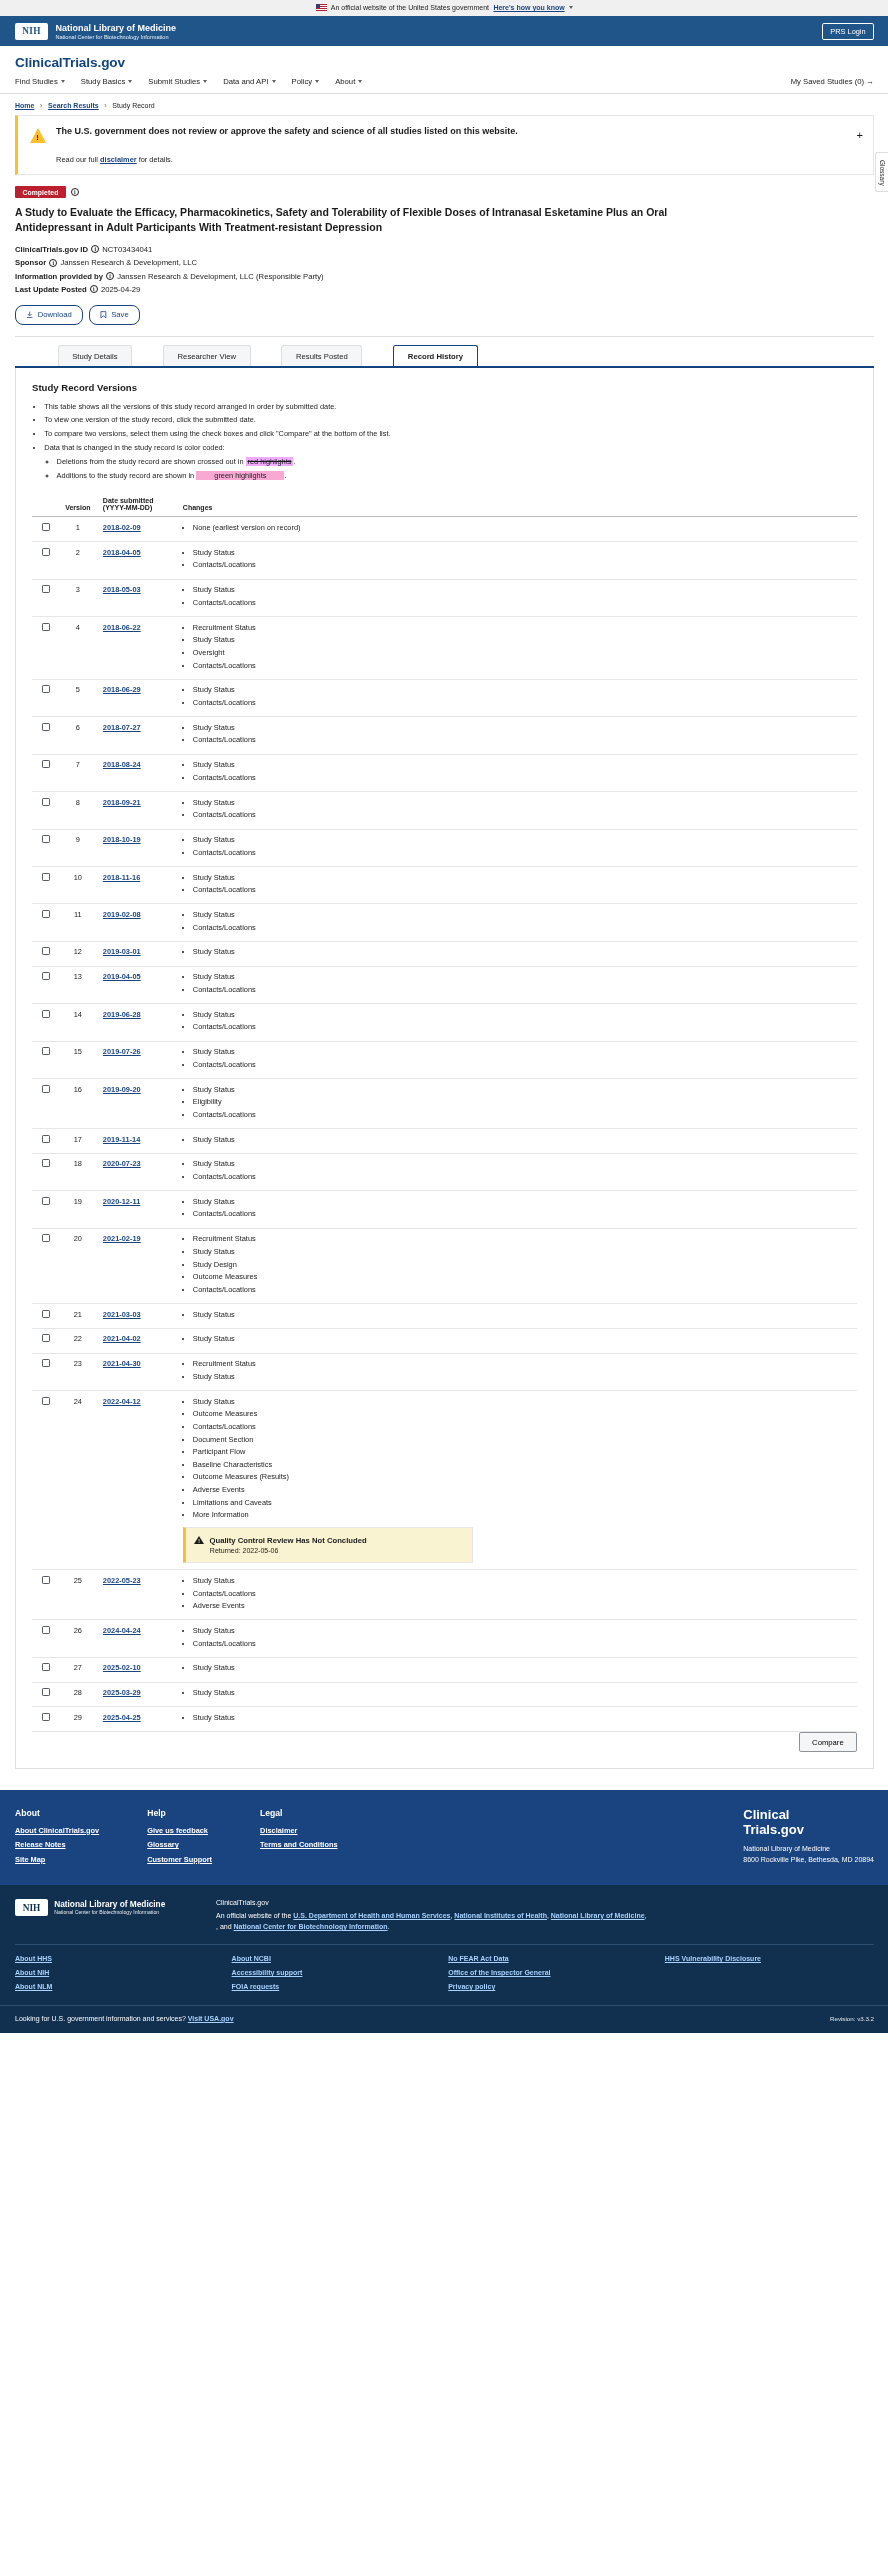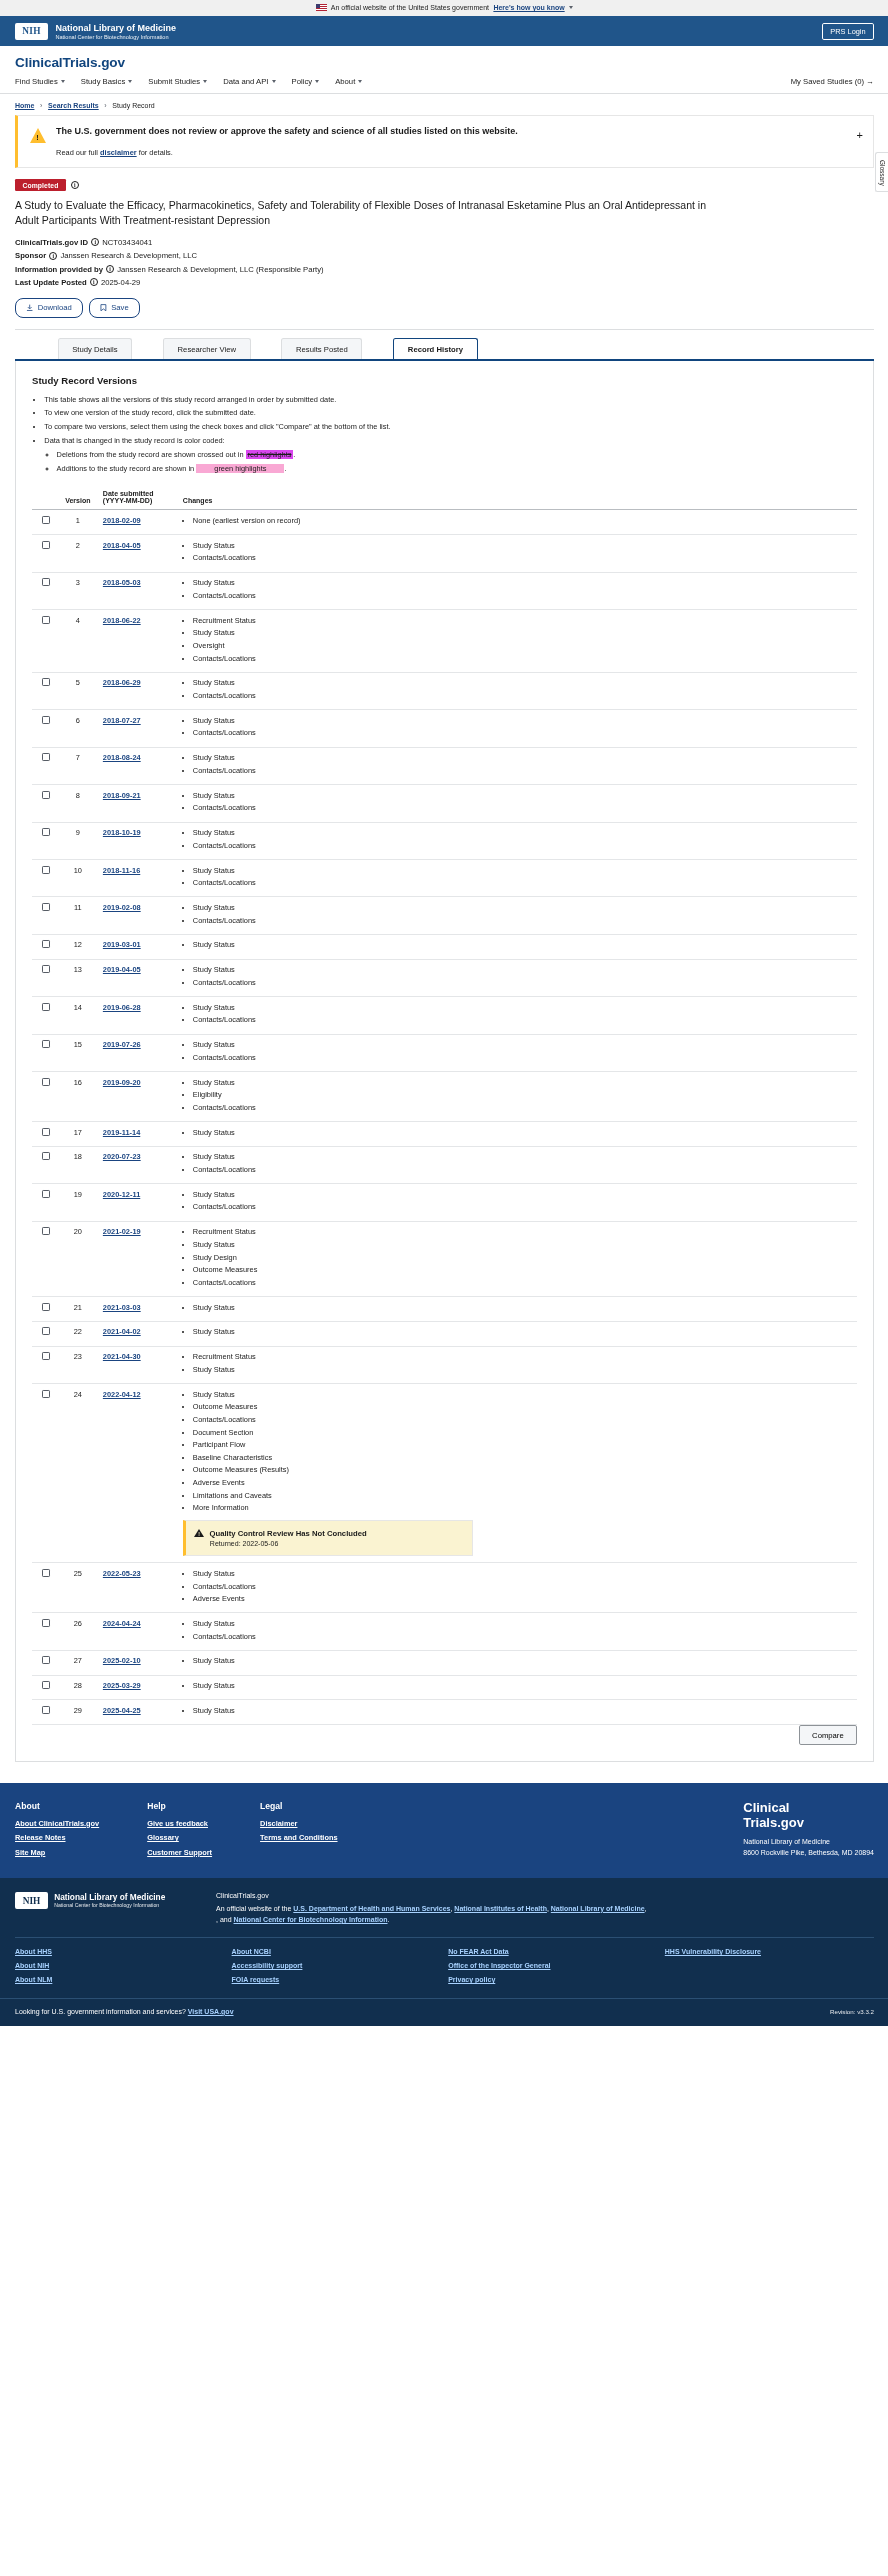--- a/index.html
+++ b/index.html
@@ -101,39 +101,39 @@
     align-items:flex-start;
     position:relative;
     margin-bottom:11px;
   }
   .alert-icon {
     width:18.5px;height:17.3px;flex:0 0 auto;
     display:flex;align-items:center;justify-content:center;
   }
   .tri { width:0;height:0;border-left:8.6px solid transparent;border-right:8.6px solid transparent;border-bottom:15px solid #ffbe2e; position:relative;}
   .tri:after{content:"!";position:absolute;left:-1.9px;top:5px;font-size:7.4px;font-weight:bold;color:#1b1b1b;}
-  .alert-title { font-size:9px; font-weight:bold; margin-bottom:12px; }
+  .alert-title { font-size:9px; font-weight:bold; margin-bottom:19px; }
   .alert-text { font-size:7.4px; color:#1b1b1b; }
   .alert-plus { position:absolute; right:10px; top:12.3px; font-size:11px; color:#1b1b1b; cursor:pointer; }
 
   
   .status-row { display:flex; align-items:center; gap:5px; margin:7.4px 0 6.2px 0;}
   .badge {
     background:#bc1f2d; color:#fff; font-size:6.8px; font-weight:bold;
     padding:2.5px 7.4px; border-radius:1.2px; letter-spacing:0.1px;
   }
   .info-i {
     display:inline-flex;align-items:center;justify-content:center;
     width:8px;height:8px;border-radius:50%;
     border:0.6px solid #1b1b1b;color:#1b1b1b;font-size:5.6px;font-weight:bold;
     font-family:"Liberation Serif", serif; cursor:pointer;
   }
 
   .study-title {
-    font-size:10.5px; font-weight:normal; line-height:1.45;
+    font-size:10.5px; font-weight:bold; line-height:1.45;
     margin:3.7px 0 10px 0; max-width:710px;
   }
 
   .meta-line { font-size:7.7px; margin-bottom:4.3px; }
   .meta-line b { font-weight:bold; }
   .meta-line .info-i { margin:0 3.1px; vertical-align:0.6px;}
 
   .actions { display:flex; align-items:center; gap:6.2px; margin:11px 0 0 0; }
   .btn-outline {
     border:0.6px solid #1a4480; color:#1a4480; background:#fff;
@@ -158,21 +158,21 @@
   
   .panel {
     border:0.6px solid #dcdee0; border-top:none;
     padding:13.6px 16px 16px 16px;
     background:#fff;
   }
   .panel h2 { font-size:9.6px; margin:0 0 8.6px 0; }
   .panel ul { margin:0 0 2.5px 0; padding-left:12.3px; font-size:7.4px; }
   .panel ul li { margin-bottom:3.1px; line-height:1.45; }
   .panel ul ul { margin-top:3.1px; }
-  .hl-red { background:#d946ef; text-decoration:line-through; padding:0 1.9px; }
+  .hl-red { background:#f0abfc; text-decoration:line-through; padding:0 1.9px; }
   .hl-green { background:#f9a8d4; padding:0 18px; }
 
   
   table.versions {
     width:100%; border-collapse:collapse; margin-top:11px;
     font-size:7.4px;
   }
   table.versions thead th {
     border-bottom:1.2px solid #b9bdc1;
     text-align:left; padding:5px 6.2px; font-size:7px; vertical-align:bottom;

